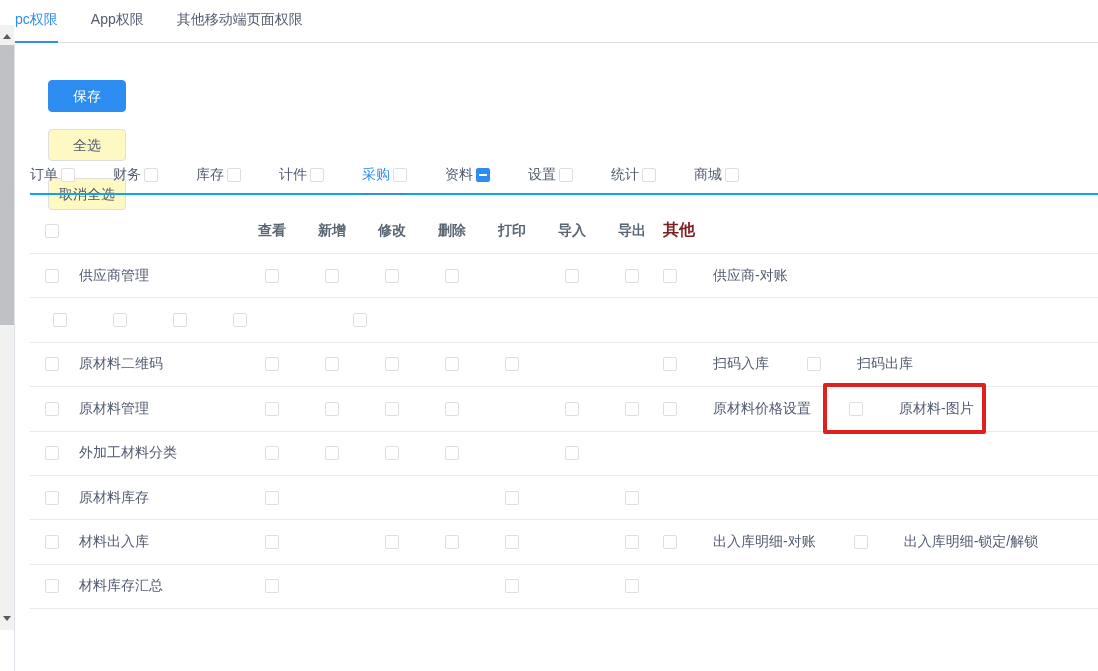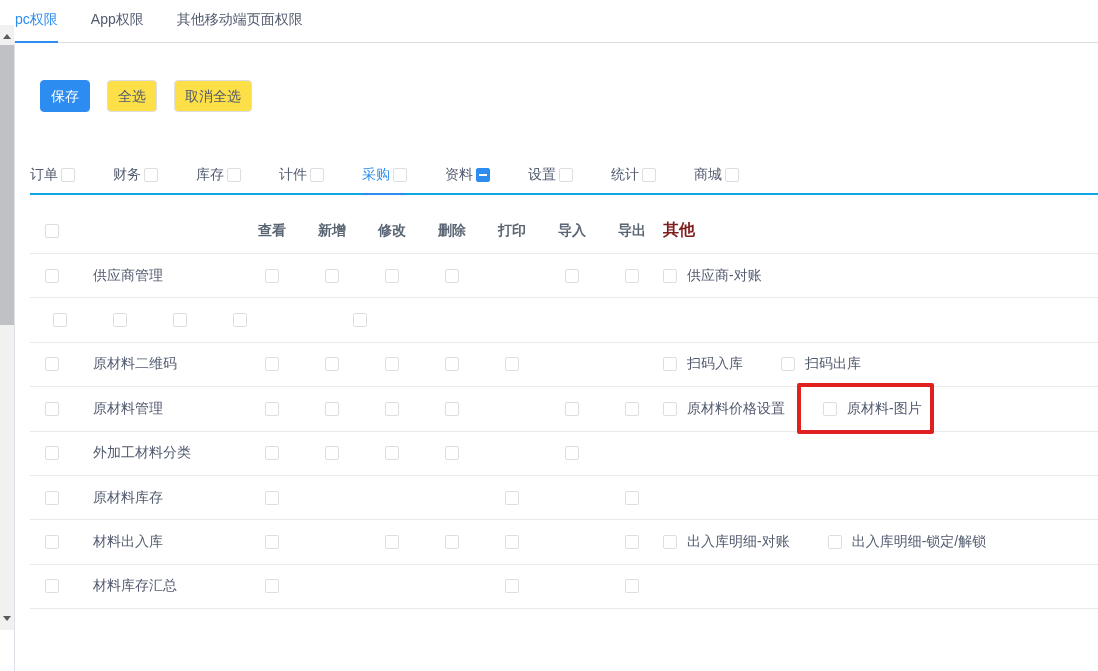--- a/index.html
+++ b/index.html
@@ -20,23 +20,23 @@
 
   
   .tabs-bar { position:absolute; left:0; top:0; width:1098px; height:43px; border-bottom:1px solid #dcdee2; box-sizing:border-box; padding-left:15px; display:flex; align-items:flex-end; }
   .tab { position:relative; font-size:14px; color:#515a6e; padding:12px 0 13px; margin-right:33px; cursor:pointer; }
   .tab.active { color:#2d8cf0; }
   .tab.active::after { content:''; position:absolute; left:0; right:0; bottom:-1px; height:2px; background:#2d8cf0; }
 
   .content { position:absolute; left:15px; top:44px; width:1083px; height:627px; }
 
   
-  .toolbar { position:absolute; left:25px; top:36px; display:flex; gap:17px; }
+  .toolbar { position:absolute; left:33px; top:36px; display:flex; gap:17px;flex-direction:column; }
   .btn { height:32px; line-height:30px; padding:0 10px; font-size:14px; border-radius:4px;
-         border:1px solid #dcdee2; background:#fde047; color:#515a6e; cursor:pointer;
+         border:1px solid #dcdee2; background:#fef9c3; color:#515a6e; cursor:pointer;
          font-family:inherit; box-sizing:border-box; }
   .btn.primary { background:#2d8cf0; border-color:#2d8cf0; color:#fff; }
 
   
   .cb { width:14px; height:14px; flex:0 0 14px; border:1px solid #dcdee2; border-radius:2px; background:#fff;
         display:inline-block; box-sizing:border-box; position:relative; cursor:pointer; }
   .cb.indet { background:#2d8cf0; border-color:#2d8cf0; }
   .cb.indet::after { content:''; position:absolute; left:2px; right:2px; top:5px; height:2px; background:#fff; }
 
   
@@ -46,28 +46,28 @@
   .cat-label { font-size:14px; color:#515a6e; margin-right:3px; white-space:nowrap; }
   .cat-item.active .cat-label { color:#2d8cf0; }
   .cat-item.active::after { content:''; position:absolute; left:0; bottom:-2px; width:44px; height:2px; background:#2d8cf0; z-index:2; }
 
   
   .ptable { position:absolute; left:15px; top:164px; width:1068px; }
   .t-head, .t-row { display:flex; align-items:center; border-bottom:1px solid #e8eaec; box-sizing:border-box; }
   .t-head { height:46px; }
   .t-row  { height:44.4px; position:relative; }
   .t-row.hl { background:#f3f5f8; }
-  .name-cell { width:197px; padding-left:15px; flex:0 0 197px; display:flex; align-items:center; gap:34px; }
+  .name-cell { width:197px; padding-left:15px; flex:0 0 197px; display:flex; align-items:center; gap:20px; }
   .row-label { font-size:14px; color:#515a6e; white-space:nowrap; }
   .perm-cells { display:flex; flex:0 0 420px; }
   .cell { width:60px; flex:0 0 60px; display:flex; justify-content:center; align-items:center; }
   .hcell { font-size:14px; color:#5a6673; font-weight:bold; }
   .others { flex:1; display:flex; align-items:center; padding-left:1px; }
   .head-other { font-size:16px; color:#7f1d1d; font-weight:bold; padding-left:1px;font-family:Liberation Mono, monospace; }
-  .other-item { position:relative; display:flex; align-items:center; margin-right:38px; }
+  .other-item { position:relative; display:flex; align-items:center; margin-right:38px;gap:26px; }
   .other-item .cb { margin-right:10px; }
   .other-label { font-size:14px; color:#515a6e; white-space:nowrap; }
 
   
   .red-frame { position:absolute; left:-26px; right:-12px; top:-17px; bottom:-16px;
                border:4px solid #e0201e; border-radius:2px; z-index:6; pointer-events:none; }
 </style>
 </head>
 <body>
 

